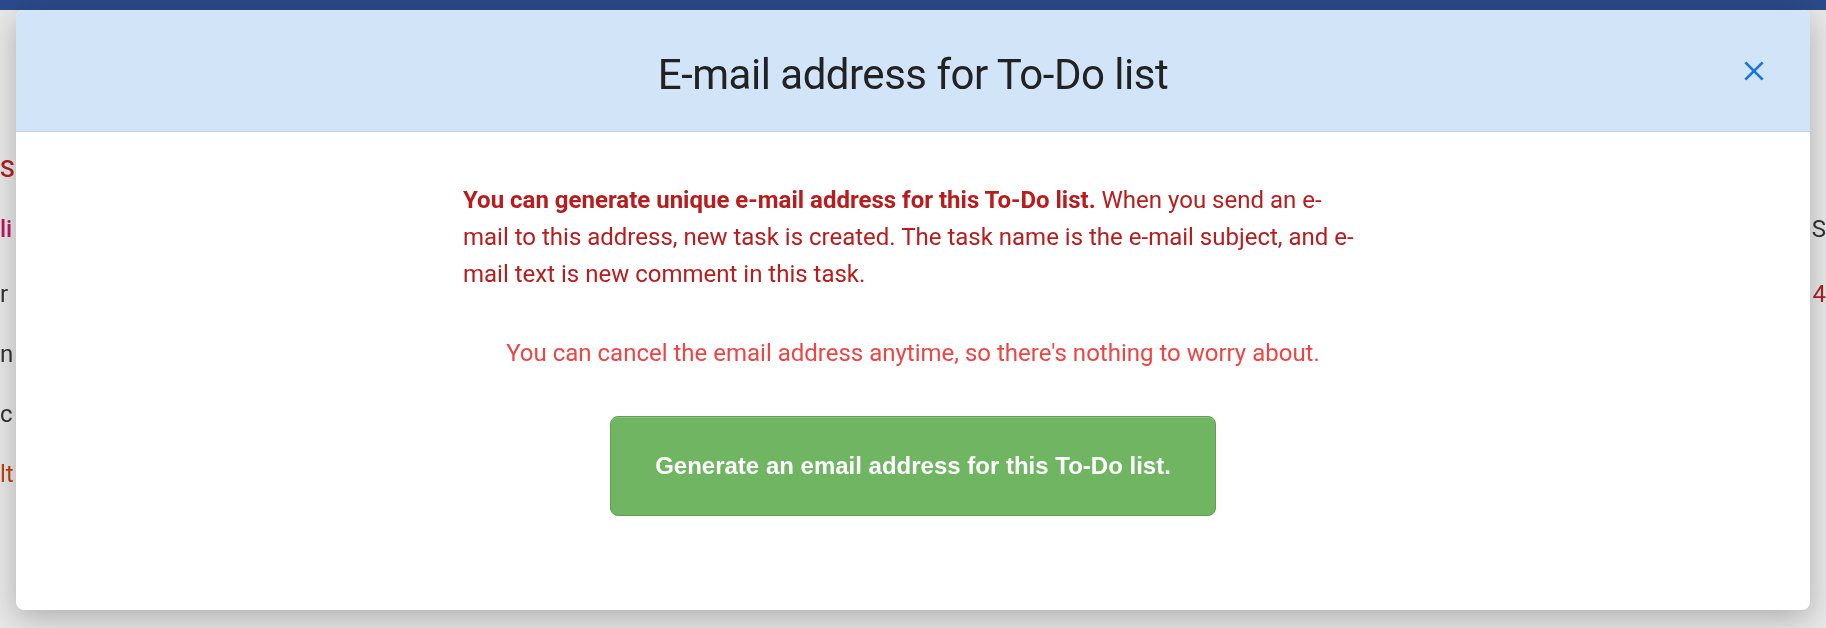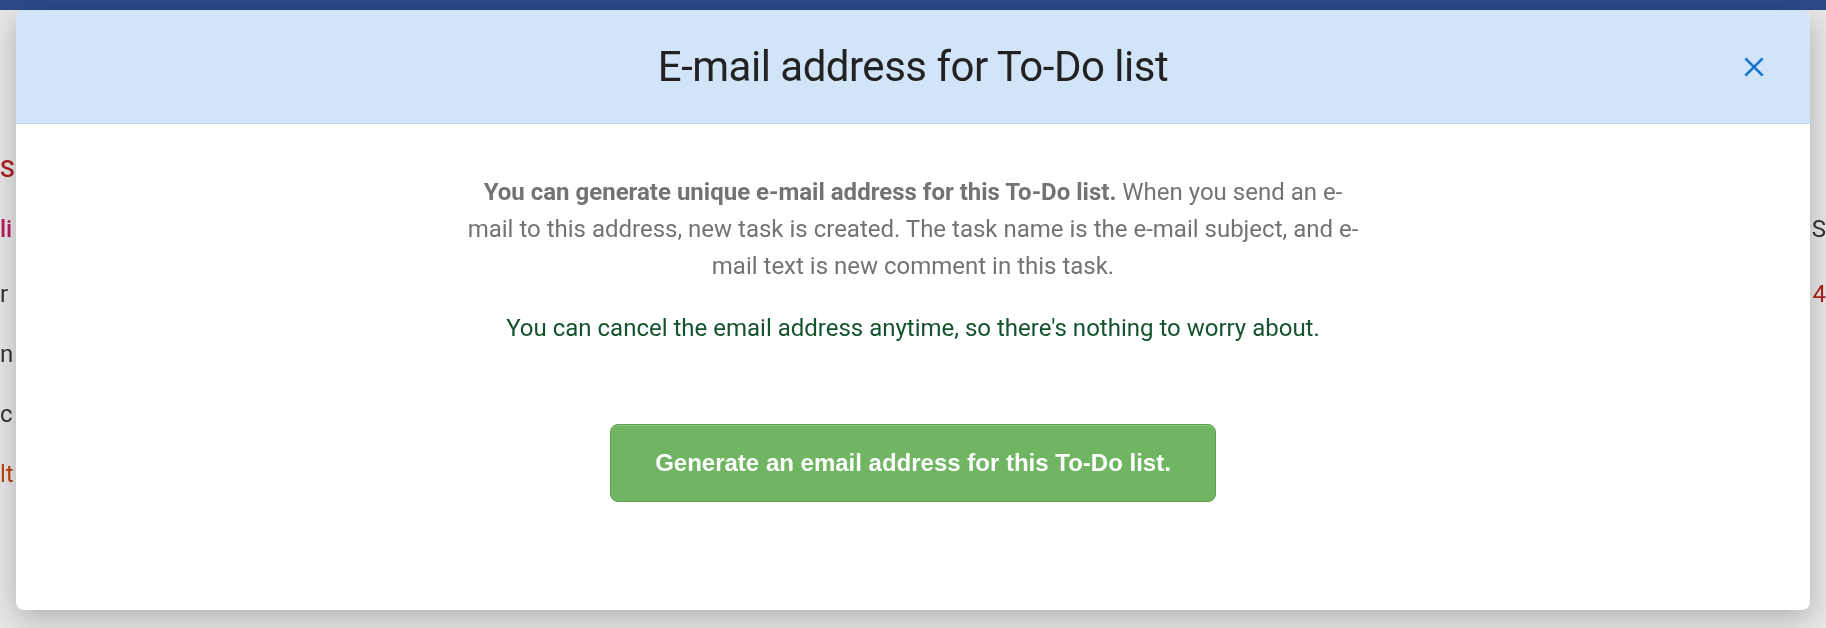--- a/index.html
+++ b/index.html
@@ -63,20 +63,21 @@
       display: flex;
       align-items: center;
       justify-content: center;
     }
     .modal-title {
       font-size: 42px;
       font-weight: 400;
       color: #222;
       text-align: right;
       letter-spacing: -0.5px;
+      margin-top: 8px;
     }
     .close-btn {
       position: absolute;
       right: 36px;
       top: 50%;
       transform: translateY(-50%);
       width: 40px;
       height: 40px;
       display: flex;
       align-items: center;
@@ -94,43 +95,43 @@
     }
     .modal-body {
       flex: 1;
       padding: 50px 60px 40px;
       display: flex;
       flex-direction: column;
       align-items: center;
     }
     .desc-block {
       max-width: 900px;
-      text-align: center;
+      text-align: left;
       font-size: 24px;
       line-height: 1.55;
-      color: #737373;
-      margin-bottom: 24px;
+      color: #b91c1c;
+      margin-bottom: 41px;
     }
     .desc-block .bold {
       font-weight: 700;
     }
     .desc-line2 {
       max-width: 900px;
       text-align: center;
       font-size: 24px;
       line-height: 1.55;
-      color: #14532d;
-      margin-bottom: 77px;
+      color: #ef4444;
+      margin-bottom: 44px;
     }
     .generate-btn {
       background: #6fb562;
       color: #fff;
       border: 1px solid #5ea050;
       border-radius: 8px;
-      padding: 24px 44px;
+      padding: 35px 44px;
       font-size: 24px;
       font-weight: 600;
       cursor: pointer;
       box-shadow: inset 0 1px 0 rgba(255,255,255,0.2);
     }
   </style>
 </head>
 <body>
 
 <div class="top-bar"></div>

